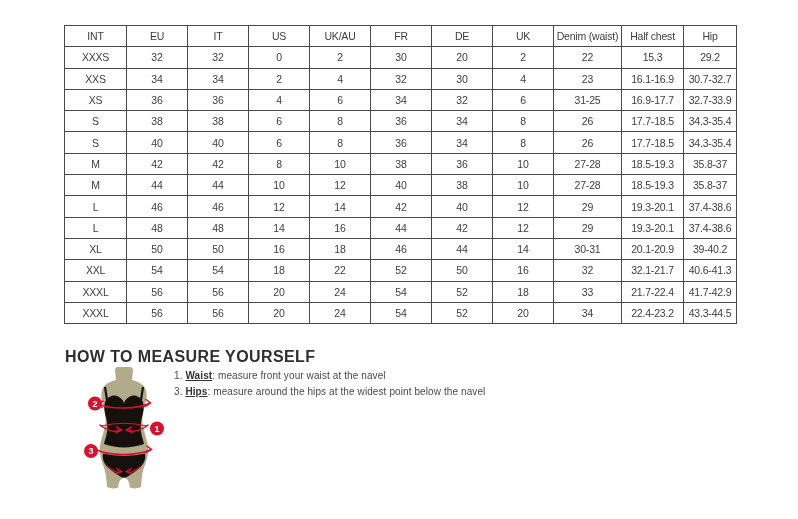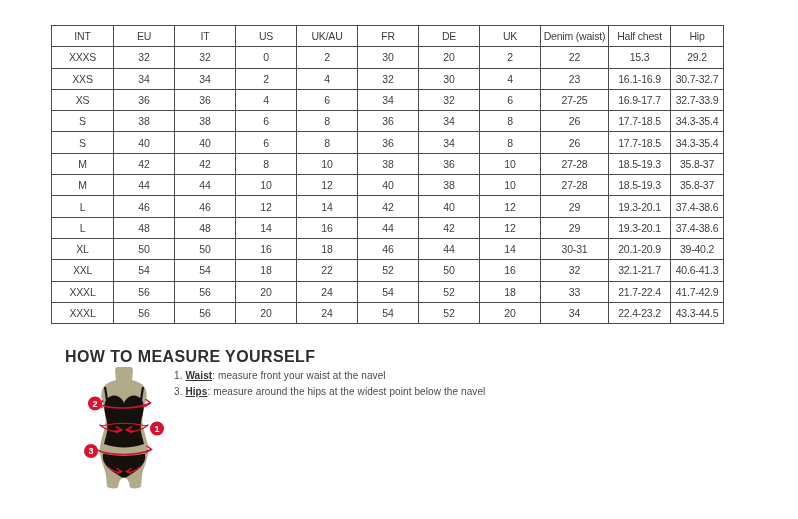--- a/index.html
+++ b/index.html
@@ -9,21 +9,21 @@
     width: 798px;
     height: 519px;
     overflow: hidden;
     font-family: "Liberation Sans", sans-serif;
     color: #3d3d3d;
   }
 
   
   .table-wrap {
     position: absolute;
-    left: 51px;
+    left: 64px;
     top: 25px;
     width: 672px;
   }
   table.size-chart {
     width: 100%;
     border-collapse: collapse;
     table-layout: fixed;
   }
   table.size-chart th,
   table.size-chart td {
@@ -135,21 +135,21 @@
         </tr>
         <tr>
           <td>XS</td>
           <td>36</td>
           <td>36</td>
           <td>4</td>
           <td>6</td>
           <td>34</td>
           <td>32</td>
           <td>6</td>
-          <td>27-25</td>
+          <td>31-25</td>
           <td>16.9-17.7</td>
           <td>32.7-33.9</td>
         </tr>
         <tr>
           <td>S</td>
           <td>38</td>
           <td>38</td>
           <td>6</td>
           <td>8</td>
           <td>36</td>

